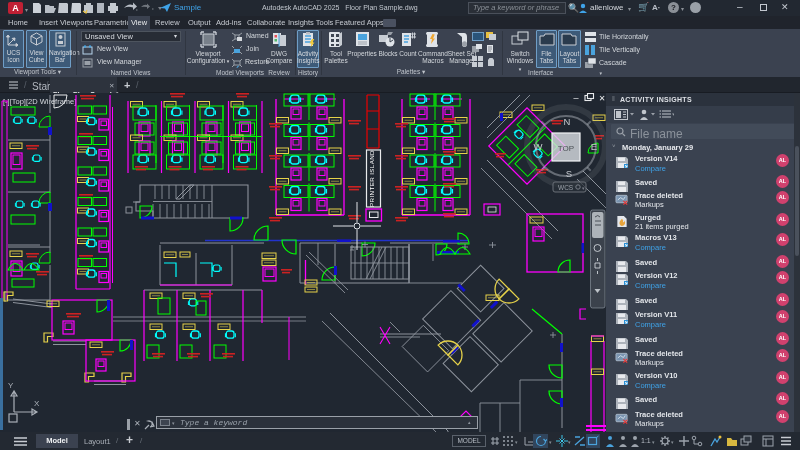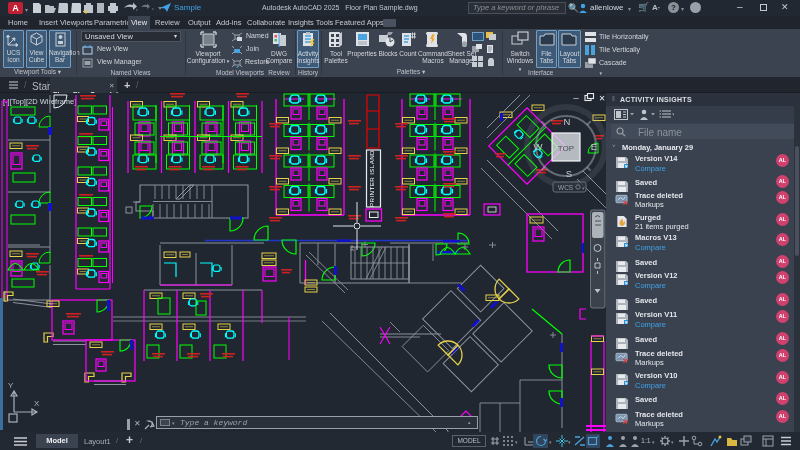--- a/index.html
+++ b/index.html
@@ -1041,21 +1041,21 @@
       <path d="M37,4 l2,2.5 2,-2.5 z" fill="#9aa0a8"></path>
       <path d="M48,2 h9 M48,5 h9 M48,8 h9 M45.5,2 h1.5 M45.5,5 h1.5 M45.5,8 h1.5" stroke="#c0c5cc" stroke-width="1.2"></path>
       <path d="M58,4.5 l1.8,2.3 1.8,-2.3 z" fill="#9aa0a8"></path>
     </svg>
   <div class="abs" style="left:0;top:30px;width:194px;height:18px;background:#3a4250"></div>
   <div class="abs" style="left:5px;top:31px;width:184px;height:15px;background:#424b59;border:0;border-radius:1px"></div>
   <svg class="abs" style="left:10px;top:34px" width="10" height="10" viewBox="0 0 10 10">
       <circle cx="4" cy="4" r="3" stroke="#9aa0a8" fill="none" stroke-width="1.2"></circle>
       <path d="M6.3,6.3 l2.7,2.7" stroke="#9aa0a8" stroke-width="1.2"></path>
     </svg>
-  <div class="abs" style="left:32px;top:34px;color:#8b929b;font-size:10px">File name</div>
+  <div class="abs" style="left:24px;top:34px;color:#8b929b;font-size:12px">File name</div>
   <div class="abs" style="left:0;top:48px;width:194px;height:291px;background:#3a4250"></div>
   <span class="abs" style="left:6px;top:50px;color:#9aa0a8;font-size:6px">˅</span>
   <span class="abs" style="left:16px;top:50px;color:#e8eaee;font-size:7.5px;font-weight:bold">Monday, January 29</span>
   <svg class="pic" style="top:63px" width="14" height="13" viewBox="0 0 14 13">
       <path d="M1,1 h10 l2,2 v9 h-12 z" fill="#aeb4bc"></path>
       <rect x="3" y="1.5" width="7" height="3.5" fill="#e8eaee"></rect>
       <rect x="3" y="7" width="8" height="5" fill="#e8eaee"></rect>
       <path d="M9,8 h4 v4 h-4 z" fill="#2a8fd4"></path>
       <path d="M10,9 l2,2 m0,-2 v2 h-2" stroke="#fff" stroke-width="0.8" fill="none"></path>
     </svg>

